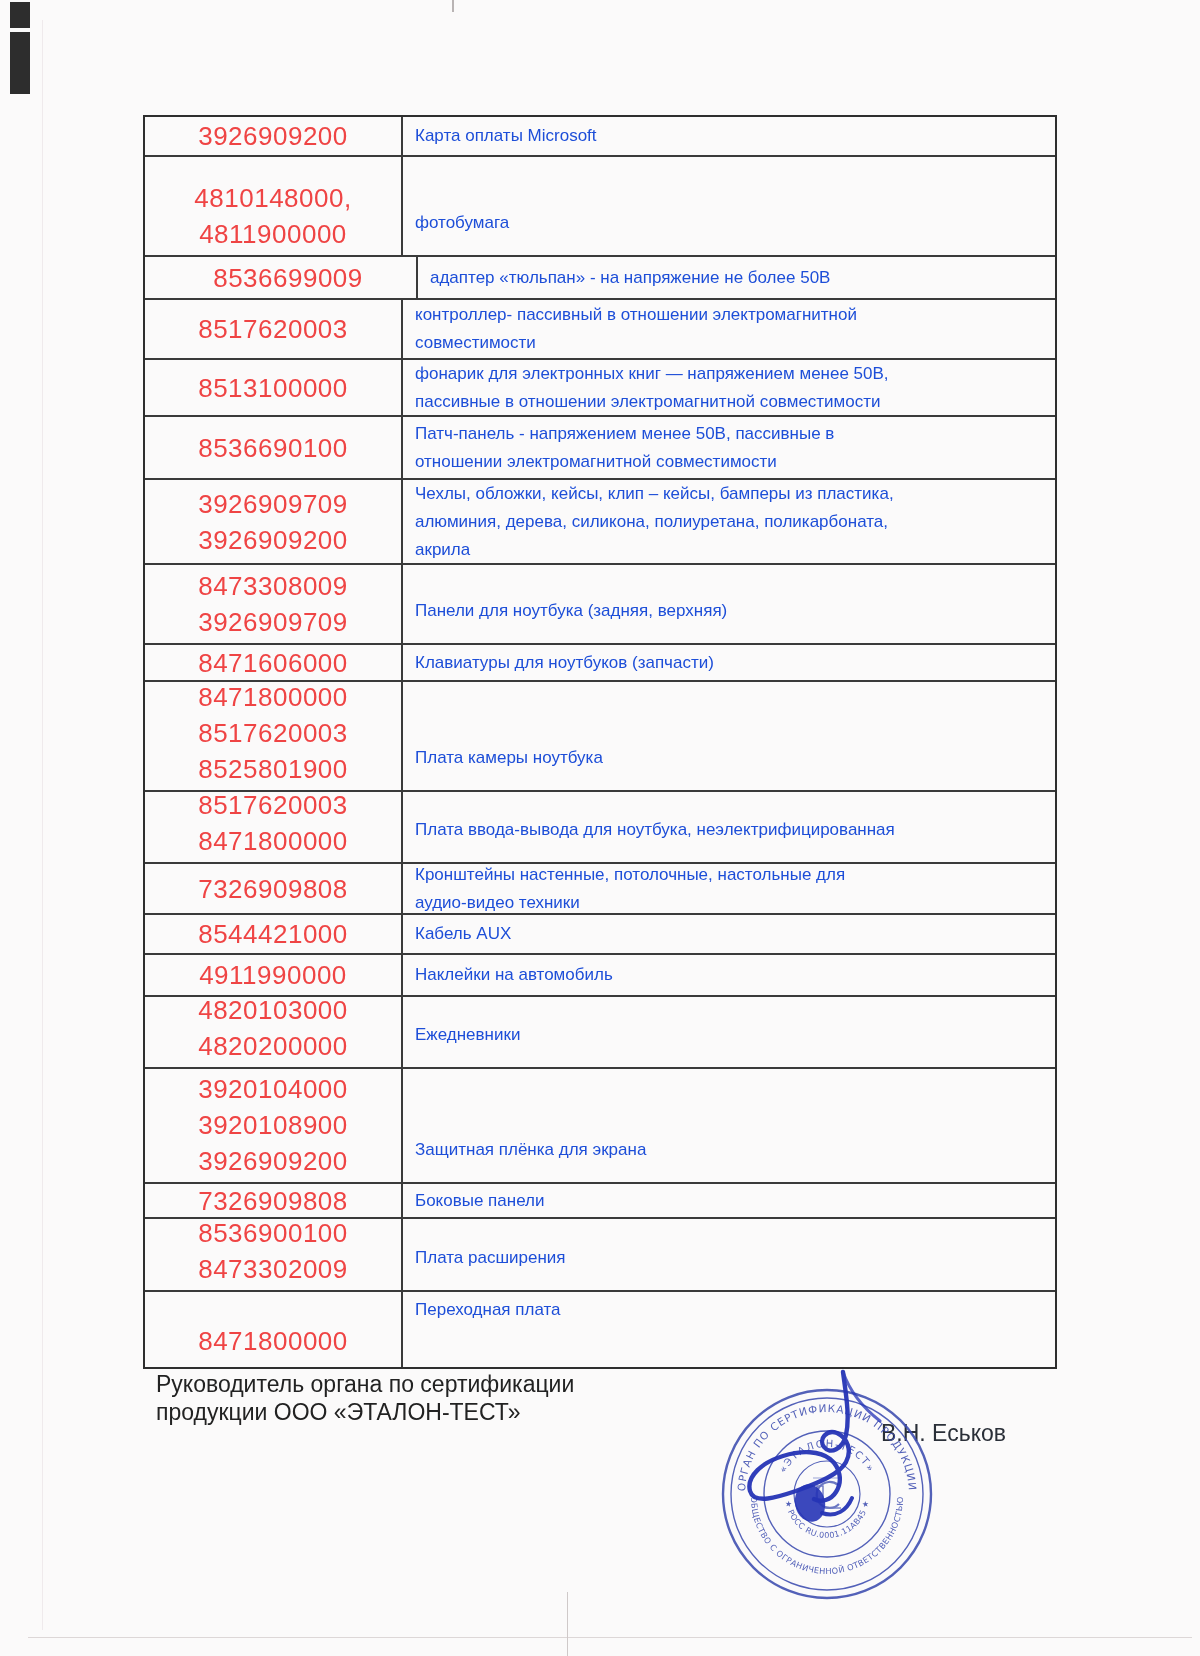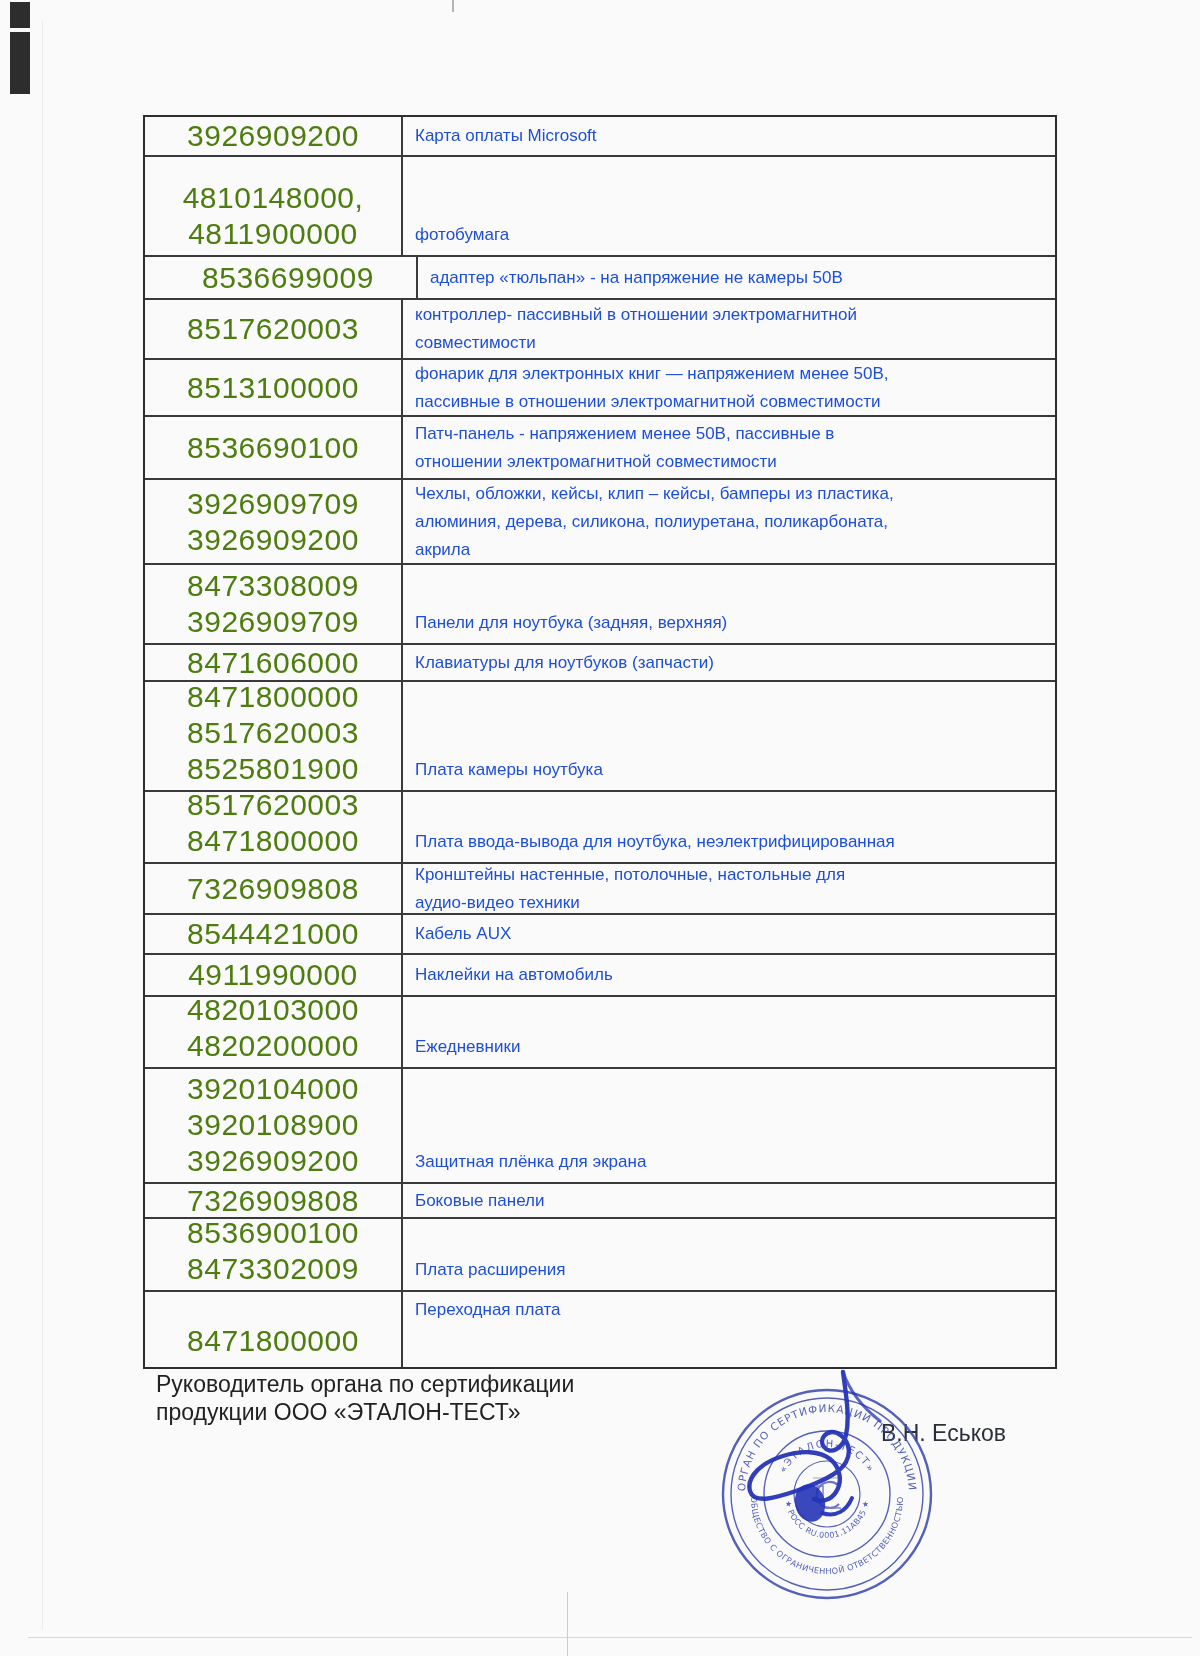--- a/index.html
+++ b/index.html
@@ -18,28 +18,28 @@
     border:2px solid #2e2e2e;box-sizing:border-box;
     background:transparent;
   }
   .row{display:flex;border-bottom:2px solid #3a3a3a;box-sizing:border-box;}
   .row:last-child{border-bottom:none;}
   .cell{box-sizing:border-box;}
   .codes{
     width:258px;border-right:2px solid #3a3a3a;
     display:flex;flex-direction:column;align-items:center;gap:4px;
   }
-  .code{font-size:30px;line-height:32px;letter-spacing:.5px;color:#4d7c0f;}
+  .code{font-size:26px;line-height:32px;letter-spacing:.5px;color:#ef4444;}
   .desc{flex:1;display:flex;padding-left:12px;padding-right:6px;}
   .desc-text{white-space:pre-line;font-size:17px;line-height:28px;color:#1d4ed8;}
 
   .v-center .codes{justify-content:center;}
   .v-center .desc{align-items:center;}
   .v-end .codes{justify-content:flex-end;padding-bottom:5px;}
-  .v-end .desc{align-items:flex-end;padding-bottom:6px;}
+  .v-end .desc{align-items:flex-end;padding-bottom:18px;}
   .v-split .codes{justify-content:flex-end;padding-bottom:10px;}
   .v-split .desc{align-items:flex-start;padding-top:4px;text-align:right;}
 
   
   .footer-text{
     position:absolute;left:156px;top:1370px;
     font-size:23px;line-height:28px;color:#222;
   }
   .signer-name{
     position:absolute;left:881px;top:1420px;
@@ -78,21 +78,21 @@
     <div class="cell desc">
       <div class="desc-text">фотобумага</div>
     </div>
   </div>
 
   <div class="row v-center" style="height: 43px; padding-left: 15px;">
     <div class="cell codes">
         <div class="code">8536699009</div>
       </div>
     <div class="cell desc">
-      <div class="desc-text">адаптер «тюльпан» - на напряжение не камеры 50В</div>
+      <div class="desc-text">адаптер «тюльпан» - на напряжение не более 50В</div>
     </div>
   </div>
 
   <div class="row v-center" style="height: 60px;">
     <div class="cell codes">
         <div class="code">8517620003</div>
       </div>
     <div class="cell desc">
       <div class="desc-text">контроллер- пассивный в отношении электромагнитной
 совместимости</div>

